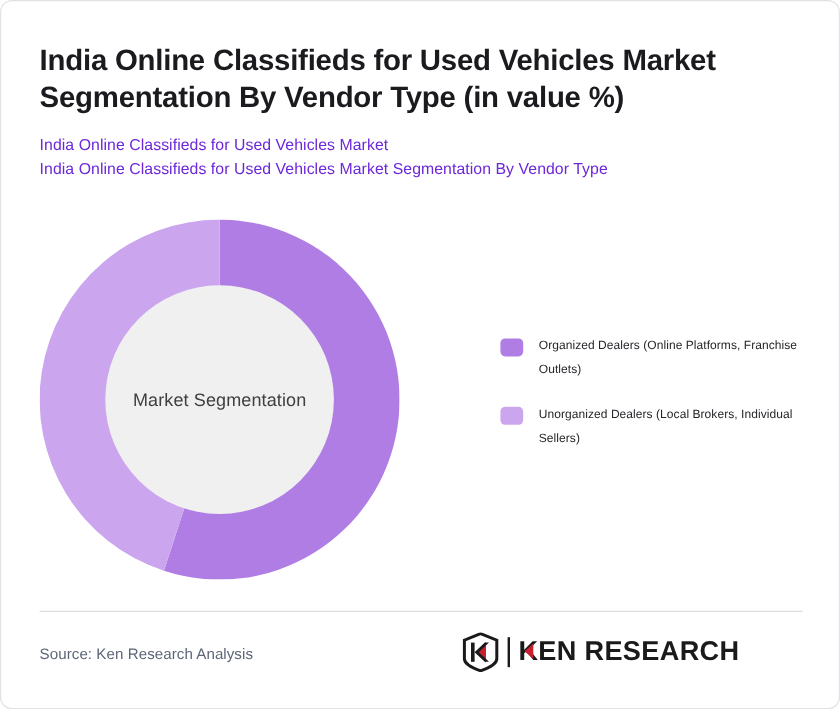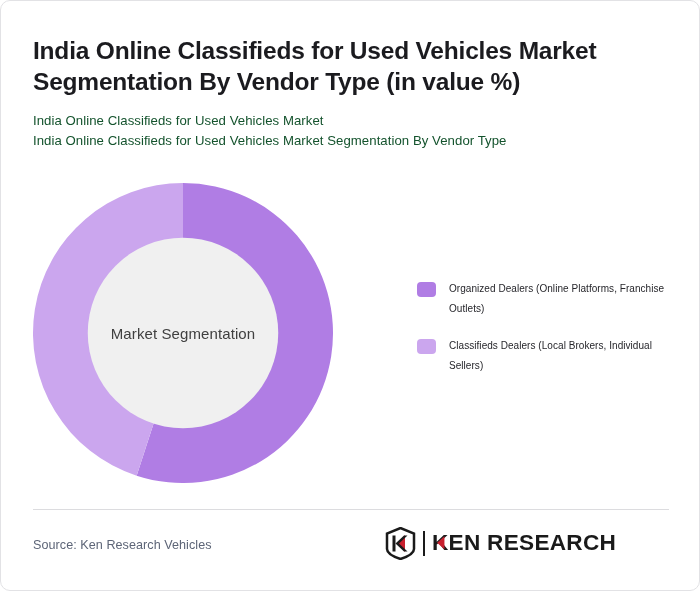--- a/index.html
+++ b/index.html
@@ -38,21 +38,21 @@
     font-weight: 700;
     color: #1b1b1f;
     letter-spacing: -0.2px;
   }
   .subtitles {
     margin-top: 14px;
   }
   .subtitle {
     font-size: 13.2px;
     line-height: 19.5px;
-    color: #14532d;
+    color: #6d28d9;
     letter-spacing: 0.05px;
   }
 
   
   .chart-area {
     position: absolute;
     left: 0;
     top: 170px;
     width: 700px;
     height: 330px;
@@ -182,28 +182,28 @@
       </div>
     </div>
 
     <div class="legend">
       <div class="legend-item">
         <span class="legend-swatch" id="swatch-0" style="background: rgb(176, 125, 228);"></span>
         <span class="legend-label">Organized Dealers (Online Platforms, Franchise Outlets)</span>
       </div>
       <div class="legend-item">
         <span class="legend-swatch" id="swatch-1" style="background: rgb(203, 166, 238);"></span>
-        <span class="legend-label">Classifieds Dealers (Local Brokers, Individual Sellers)</span>
+        <span class="legend-label">Unorganized Dealers (Local Brokers, Individual Sellers)</span>
       </div>
     </div>
 
   </div>
 
   <div class="divider"></div>
-  <div class="source">Source: Ken Research Vehicles</div>
+  <div class="source">Source: Ken Research Analysis</div>
 
   <div class="logo">
     <svg class="logo-badge" viewBox="0 0 62 66">
       <path d="M31 2 L58 13 L58 44 Q58 55 31 64 Q4 55 4 44 L4 13 Z" fill="none" stroke="#1a1a1a" stroke-width="5"></path>
       <path d="M40 16 L40 50 L24 33 Z" fill="#c8202e"></path>
       <rect x="15" y="17" width="6" height="32" fill="#1a1a1a"></rect>
       <path d="M21 33 L38 17 L45 17 L28 33 L45 49 L38 49 Z" fill="#1a1a1a"></path>
     </svg>
     <span class="logo-sep"></span>
     <svg class="logo-word" viewBox="0 0 420 46">

